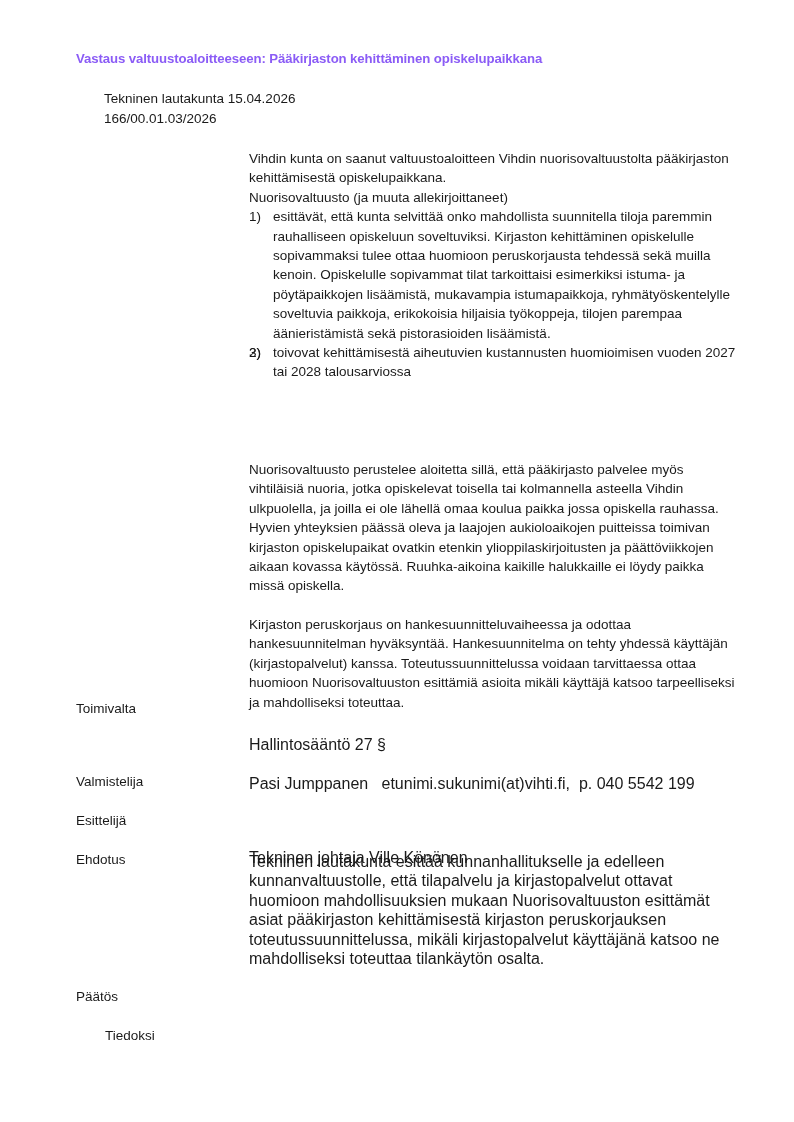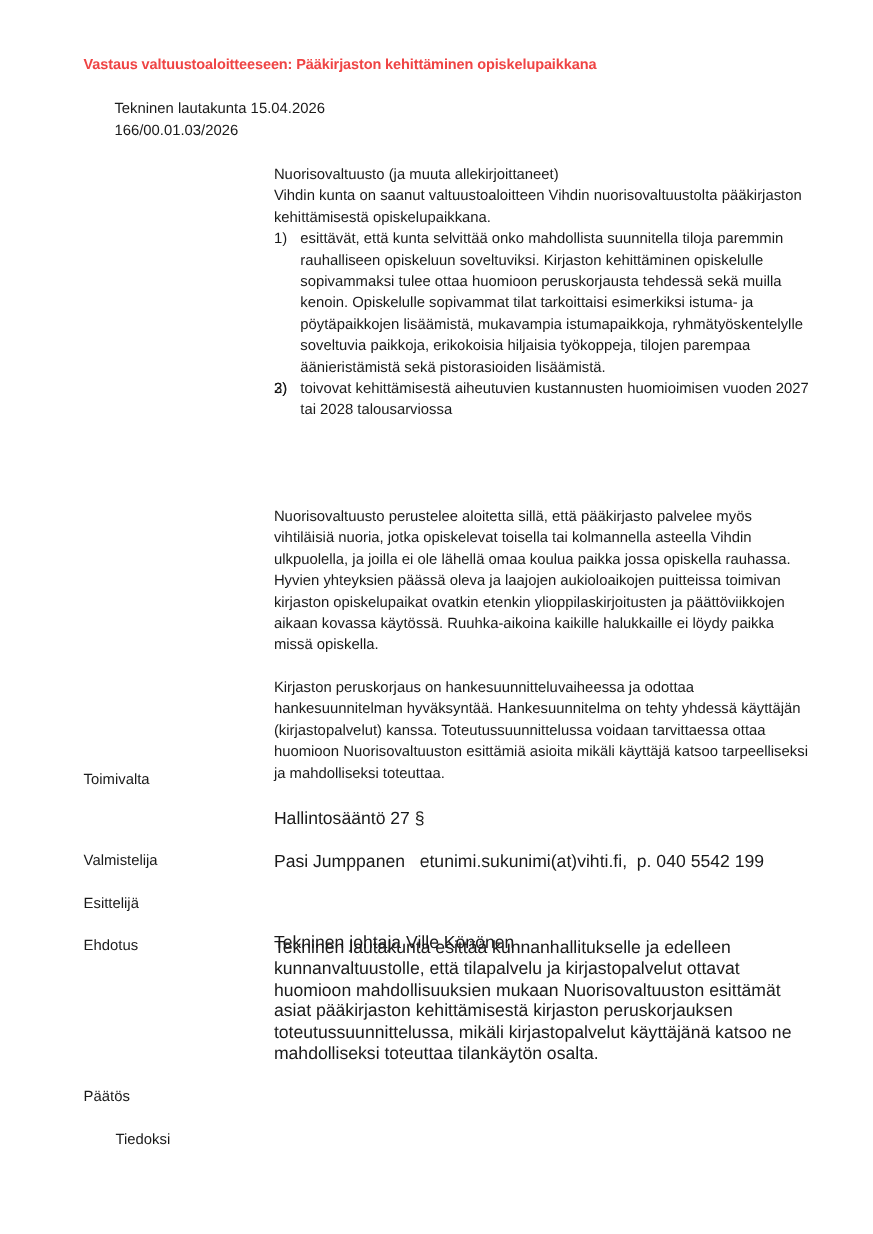--- a/index.html
+++ b/index.html
@@ -1,41 +1,41 @@
 <!DOCTYPE html>
 <html><head>
 <meta charset="utf-8">
 <style>
   html, body { margin:0; padding:0; background:#ffffff; }
   body { width:794px; height:1122px; position:relative; overflow:hidden;
          font-family:"Liberation Sans", sans-serif; color:#1a1a1a; }
   .abs { position:absolute; }
-  .title { left:76px; top:51px; font-weight:bold; font-size:13.2px; letter-spacing:-0.1px; color:#ef4444; }
+  .title { left:76px; top:51px; font-weight:bold; font-size:13.2px; letter-spacing:-0.1px; color:#8b5cf6; }
   .meta { left:76px; top:89px; font-size:13.5px; line-height:20px;margin-left:28px; }
   .body { left:249px; width:490px; font-size:13.5px; line-height:19.4px; }
   .body p { margin:0; }
   ol.items { margin:0; padding:0; list-style:none; }
   ol.items li { position:relative; padding-left:24px; }
   ol.items li .num { position:absolute; left:0; top:0; }
   .row-label { left:76px; font-size:13.5px; }
   .row-value { left:249px; font-size:16px; line-height:19.4px; width:490px; }
 </style>
 </head>
 <body>
 
 <div class="abs title">Vastaus valtuustoaloitteeseen: Pääkirjaston kehittäminen opiskelupaikkana</div>
 
 <div class="abs meta">
   <div>Tekninen lautakunta 15.04.2026</div>
   <div>166/00.01.03/2026</div>
 </div>
 
 <div class="abs body" style="top:149px;">
+  <p>Vihdin kunta on saanut valtuustoaloitteen Vihdin nuorisovaltuustolta pääkirjaston kehittämisestä opiskelupaikkana.</p>
   <p>Nuorisovaltuusto (ja muuta allekirjoittaneet)</p>
-  <p>Vihdin kunta on saanut valtuustoaloitteen Vihdin nuorisovaltuustolta pääkirjaston kehittämisestä opiskelupaikkana.</p>
   <ol class="items">
     <li>
       <span class="num">1)</span>
       <span>esittävät, että kunta selvittää onko mahdollista suunnitella tiloja paremmin rauhalliseen opiskeluun soveltuviksi. Kirjaston kehittäminen opiskelulle sopivammaksi tulee ottaa huomioon peruskorjausta tehdessä sekä muilla kenoin. Opiskelulle sopivammat tilat tarkoittaisi esimerkiksi istuma- ja pöytäpaikkojen lisäämistä, mukavampia istumapaikkoja, ryhmätyöskentelylle soveltuvia paikkoja, erikokoisia hiljaisia työkoppeja, tilojen parempaa äänieristämistä sekä pistorasioiden lisäämistä.</span>
     </li>
     <li>
       <span class="num">2)</span>
     </li>
     <li>
       <span class="num">3)</span>

